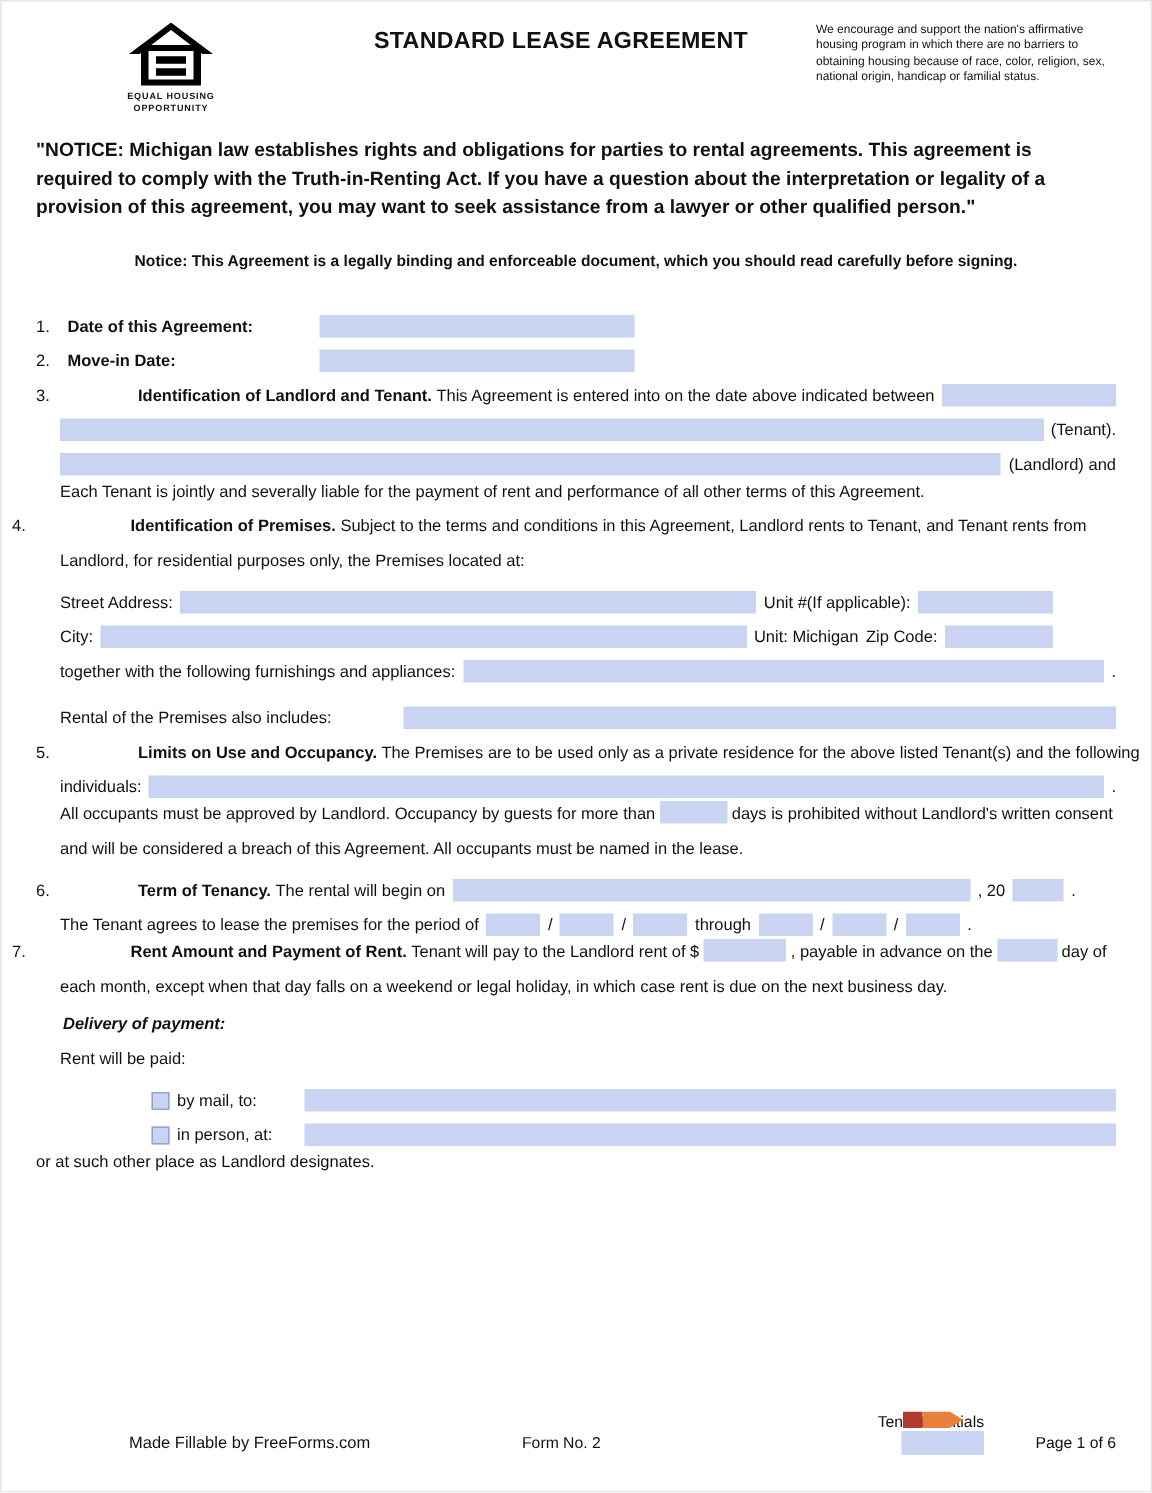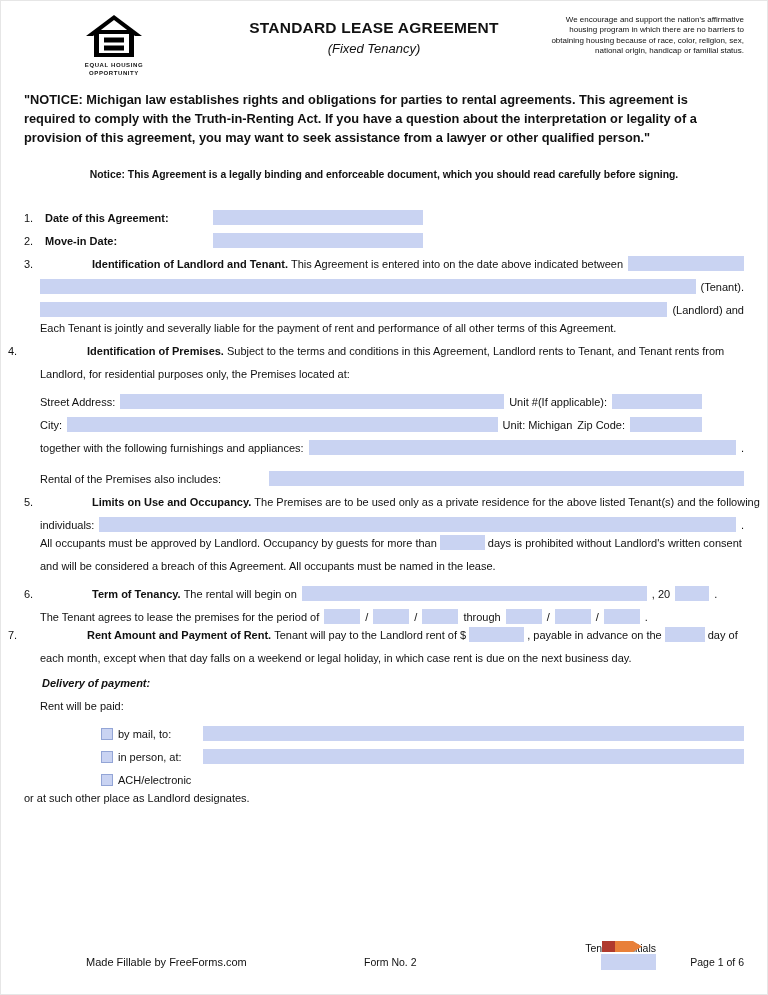--- a/index.html
+++ b/index.html
@@ -15,21 +15,21 @@
     padding:12px 23px;position:relative;overflow:hidden;
     font-family:"Liberation Sans","DejaVu Sans",sans-serif;font-size:11px;color:#111;
   }
   
   .header{display:flex;align-items:flex-start;margin-bottom:6px;}
   .logo-col{flex:0 0 180px;display:flex;flex-direction:column;align-items:center;padding-top:2px;}
   .logo-text{font-size:6px;font-weight:bold;letter-spacing:.6px;text-align:center;line-height:1.35;margin-top:2px;}
   .title-col{flex:1;text-align:center;padding-top:6px;}
   .doc-title{font-size:15.5px;font-weight:bold;letter-spacing:.2px;}
   .doc-subtitle{font-size:13px;font-style:italic;margin-top:4px;}
-  .disclaimer-col{flex:0 0 200px;font-size:8px;line-height:1.3;text-align:right;padding-top:2px;}
+  .disclaimer-col{flex:0 0 200px;font-size:8px;line-height:1.3;text-align:left;padding-top:2px;}
   
   .notice-main{font-weight:bold;font-size:12.8px;line-height:1.48;margin-top:14px;width:706px;}
   .notice-secondary{font-weight:bold;font-size:10.4px;text-align:center;margin-top:21px;}
   
   .form{margin-top:22px;}
   .line{display:flex;align-items:flex-end;height:23px;column-gap:5px;line-height:13px;}
   .para{line-height:23px;}
   .field{background:var(--field-bg);height:15px;}
   .field-inline{display:inline-block;background:var(--field-bg);height:15px;vertical-align:-3px;margin:0 3px;text-indent:0;}
   .grow{flex:1 1 auto;}
@@ -53,21 +53,21 @@
   .pr42{padding-right:42px;}
   .mt8{margin-top:8px;gap:48px;}
   .delivery{margin-left:18px;font-weight:bold;font-style:italic;margin-top:2px;}
   .opt{margin-left:77px;}
   .cb{width:12px;height:12px;flex:0 0 12px;background:var(--field-bg);border:1px solid var(--cb-border);margin-bottom:1px;}
   .lbl-opt{flex:0 0 80px;}
   .other{}
   
   .footer{position:absolute;left:23px;right:23px;bottom:24px;height:24px;font-size:10.5px;}
   .made{position:absolute;left:62px;bottom:2px;font-size:11px;}
-  .formno{position:absolute;left:340px;bottom:2px;}
+  .formno{position:absolute;left:324px;bottom:2px;}
   .initials{position:absolute;right:88px;bottom:0;display:flex;align-items:flex-end;column-gap:6px;flex-direction:column;}
   .init-field-wrap{position:relative;}
   .init-field{display:block;width:55px;height:16px;background:var(--field-bg);}
   .marker{position:absolute;left:1px;top:-13px;}
   .pageno{position:absolute;right:0;bottom:2px;}
 </style>
 </head>
 <body>
 
 <div class="page">
@@ -81,21 +81,20 @@
         <rect x="18" y="22.5" width="20" height="5" fill="#000"></rect>
         <rect x="18" y="30.5" width="20" height="5" fill="#000"></rect>
       </svg>
       <div class="logo-text">
         <div>EQUAL HOUSING</div>
         <div>OPPORTUNITY</div>
       </div>
     </div>
     <div class="title-col">
       <div class="doc-title">STANDARD LEASE AGREEMENT</div>
-      <div class="doc-subtitle">(Fixed Tenancy)</div>
     </div>
     <div class="disclaimer-col">We encourage and support the nation's affirmative housing program in which there are no barriers to obtaining housing because of race, color, religion, sex, national origin, handicap or familial status.</div>
   </div>
 
   <div class="notice-main">"NOTICE: Michigan law establishes rights and obligations for parties to rental agreements. This agreement is required to comply with the Truth-in-Renting Act. If you have a question about the interpretation or legality of a provision of this agreement, you may want to seek assistance from a lawyer or other qualified person."</div>
   <div class="notice-secondary">Notice:  This Agreement is a legally binding and enforceable document, which you should read carefully before signing.</div>
 
   <div class="form">
 
     <div class="line">
@@ -204,24 +203,20 @@
       <div class="para indent">Rent will be paid:</div>
       <div class="line opt">
         <span class="cb"></span>
         <span class="lbl-opt">by mail, to:</span>
         <span class="field grow"></span>
       </div>
       <div class="line opt">
         <span class="cb"></span>
         <span class="lbl-opt">in person, at:</span>
         <span class="field grow"></span>
-      </div>
-      <div class="line opt">
-        <span class="cb"></span>
-        <span class="nowrap">ACH/electronic</span>
       </div>
       <div class="para other">or at such other place as Landlord designates.</div>
     </div>
 
   </div>
 
   <div class="footer">
     <span class="made">Made Fillable by FreeForms.com</span>
     <span class="formno">Form No. 2</span>
     <span class="initials">

